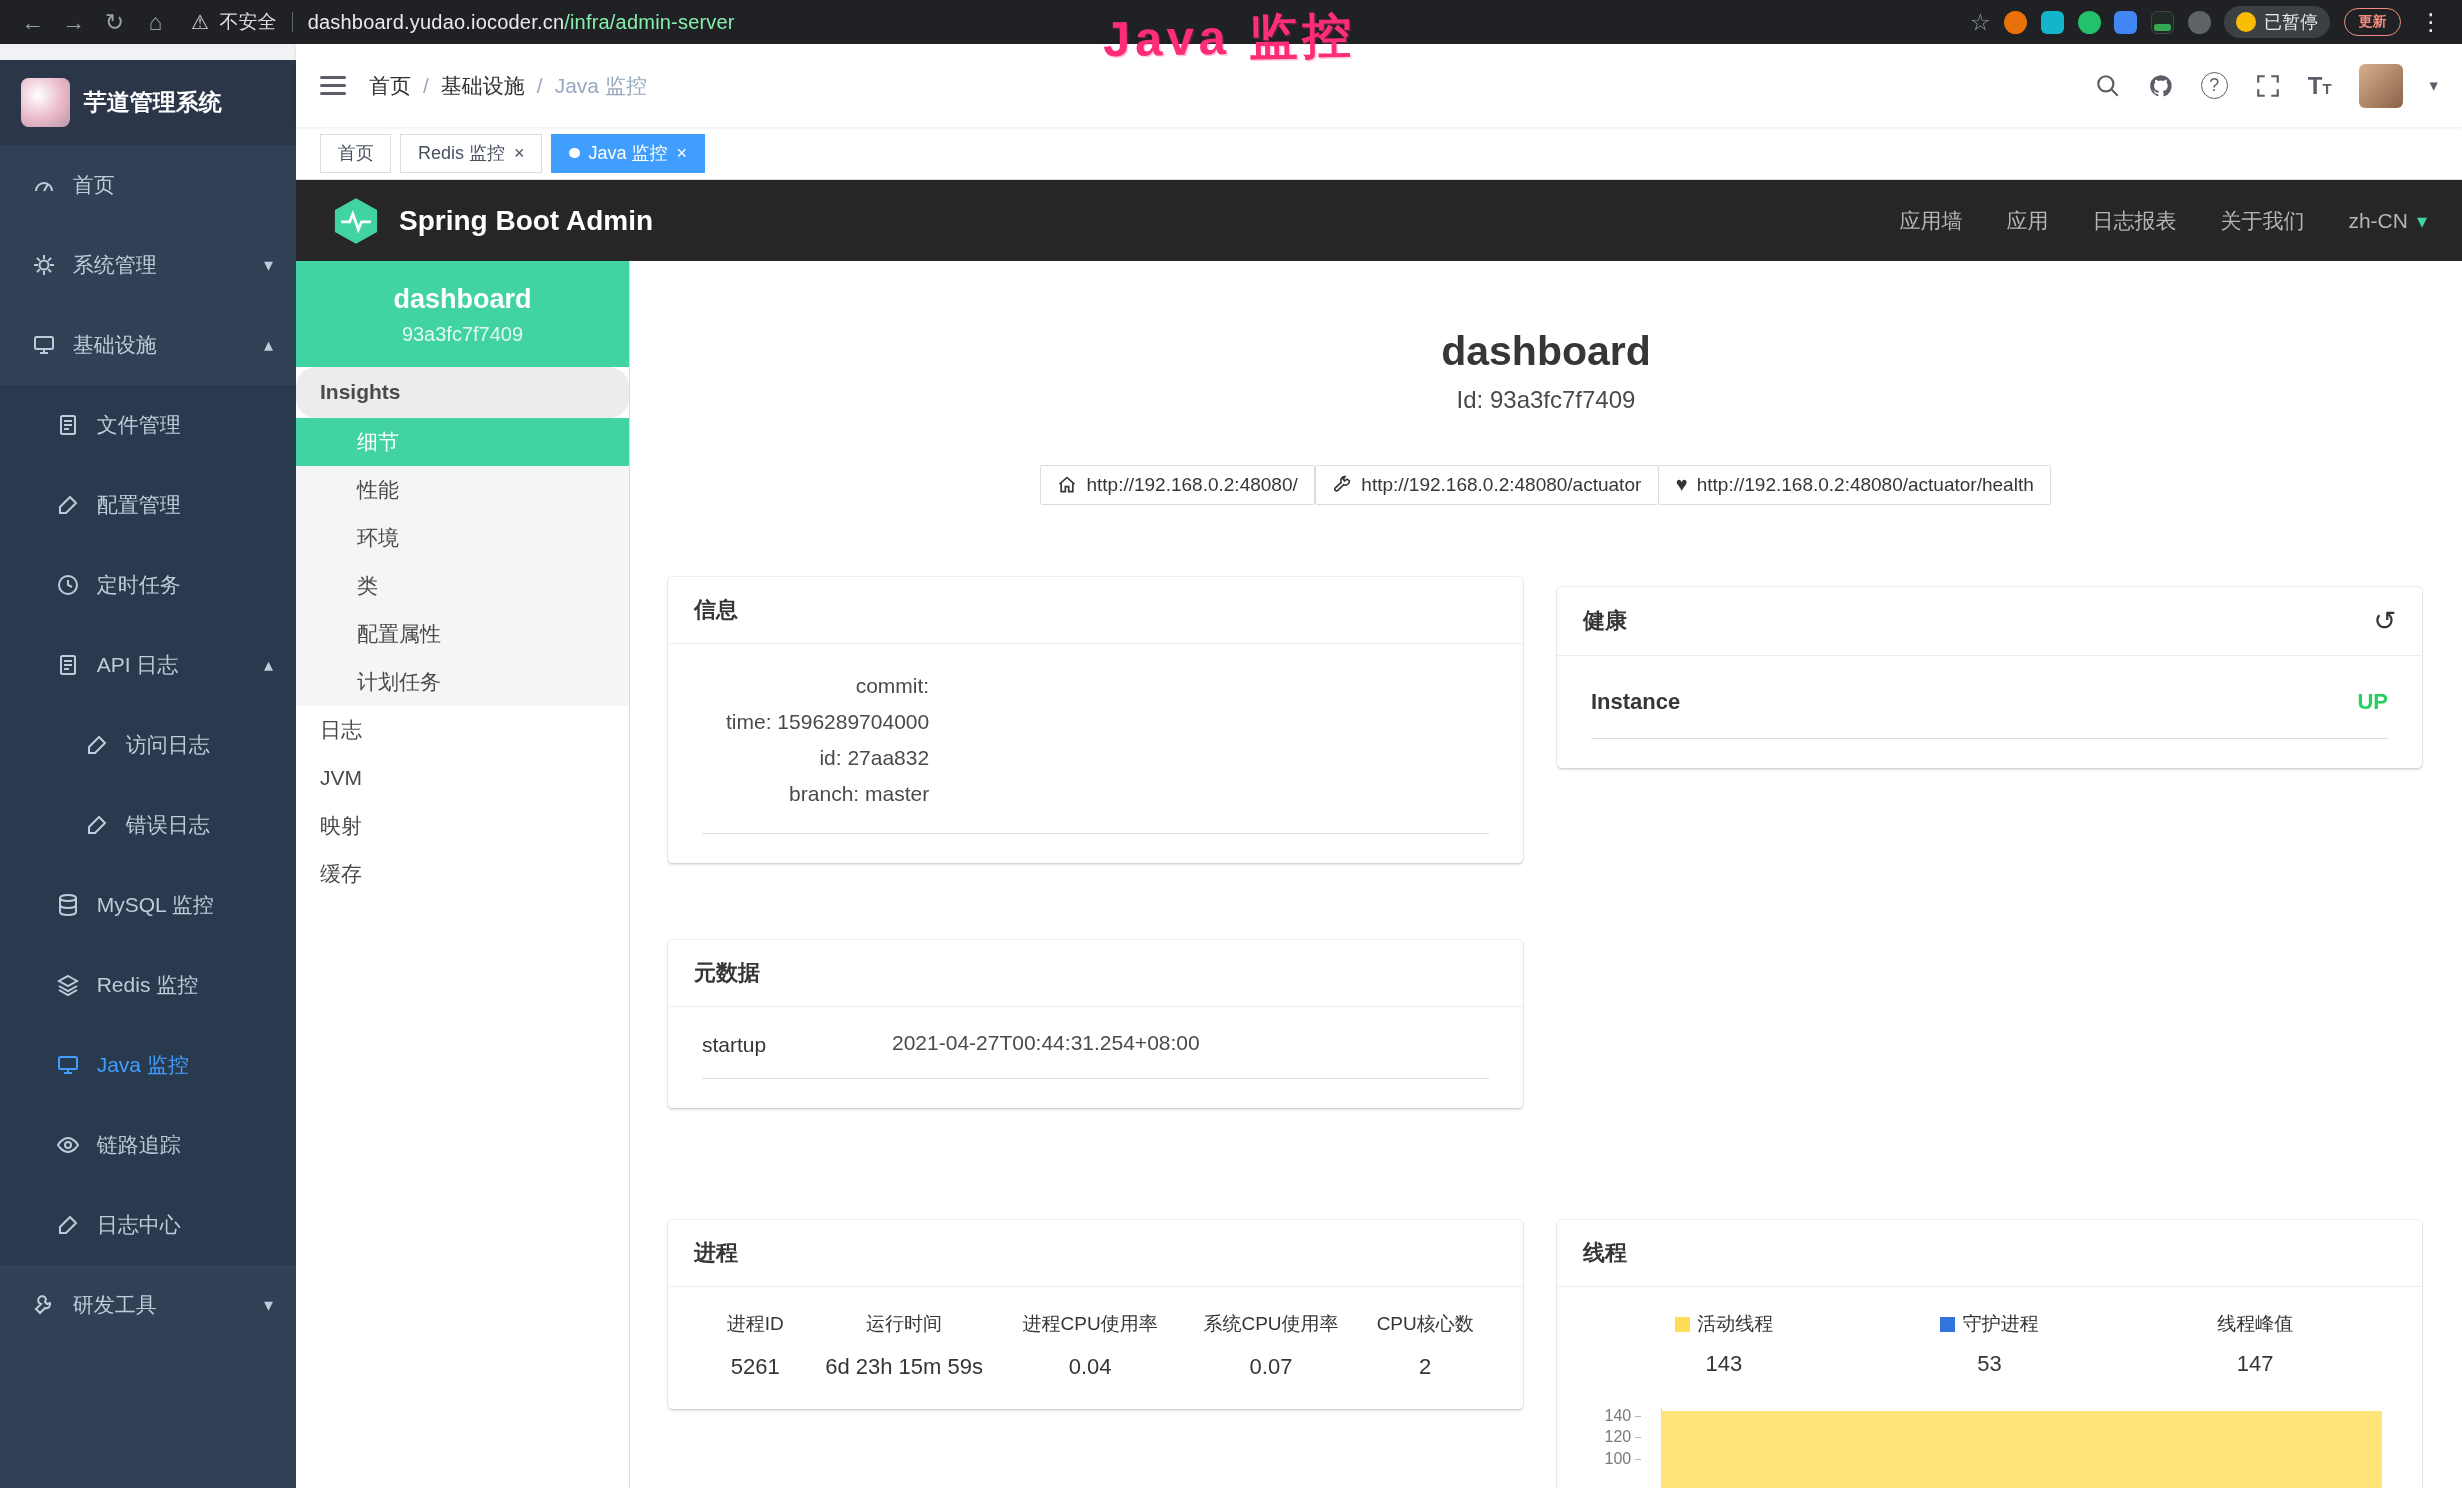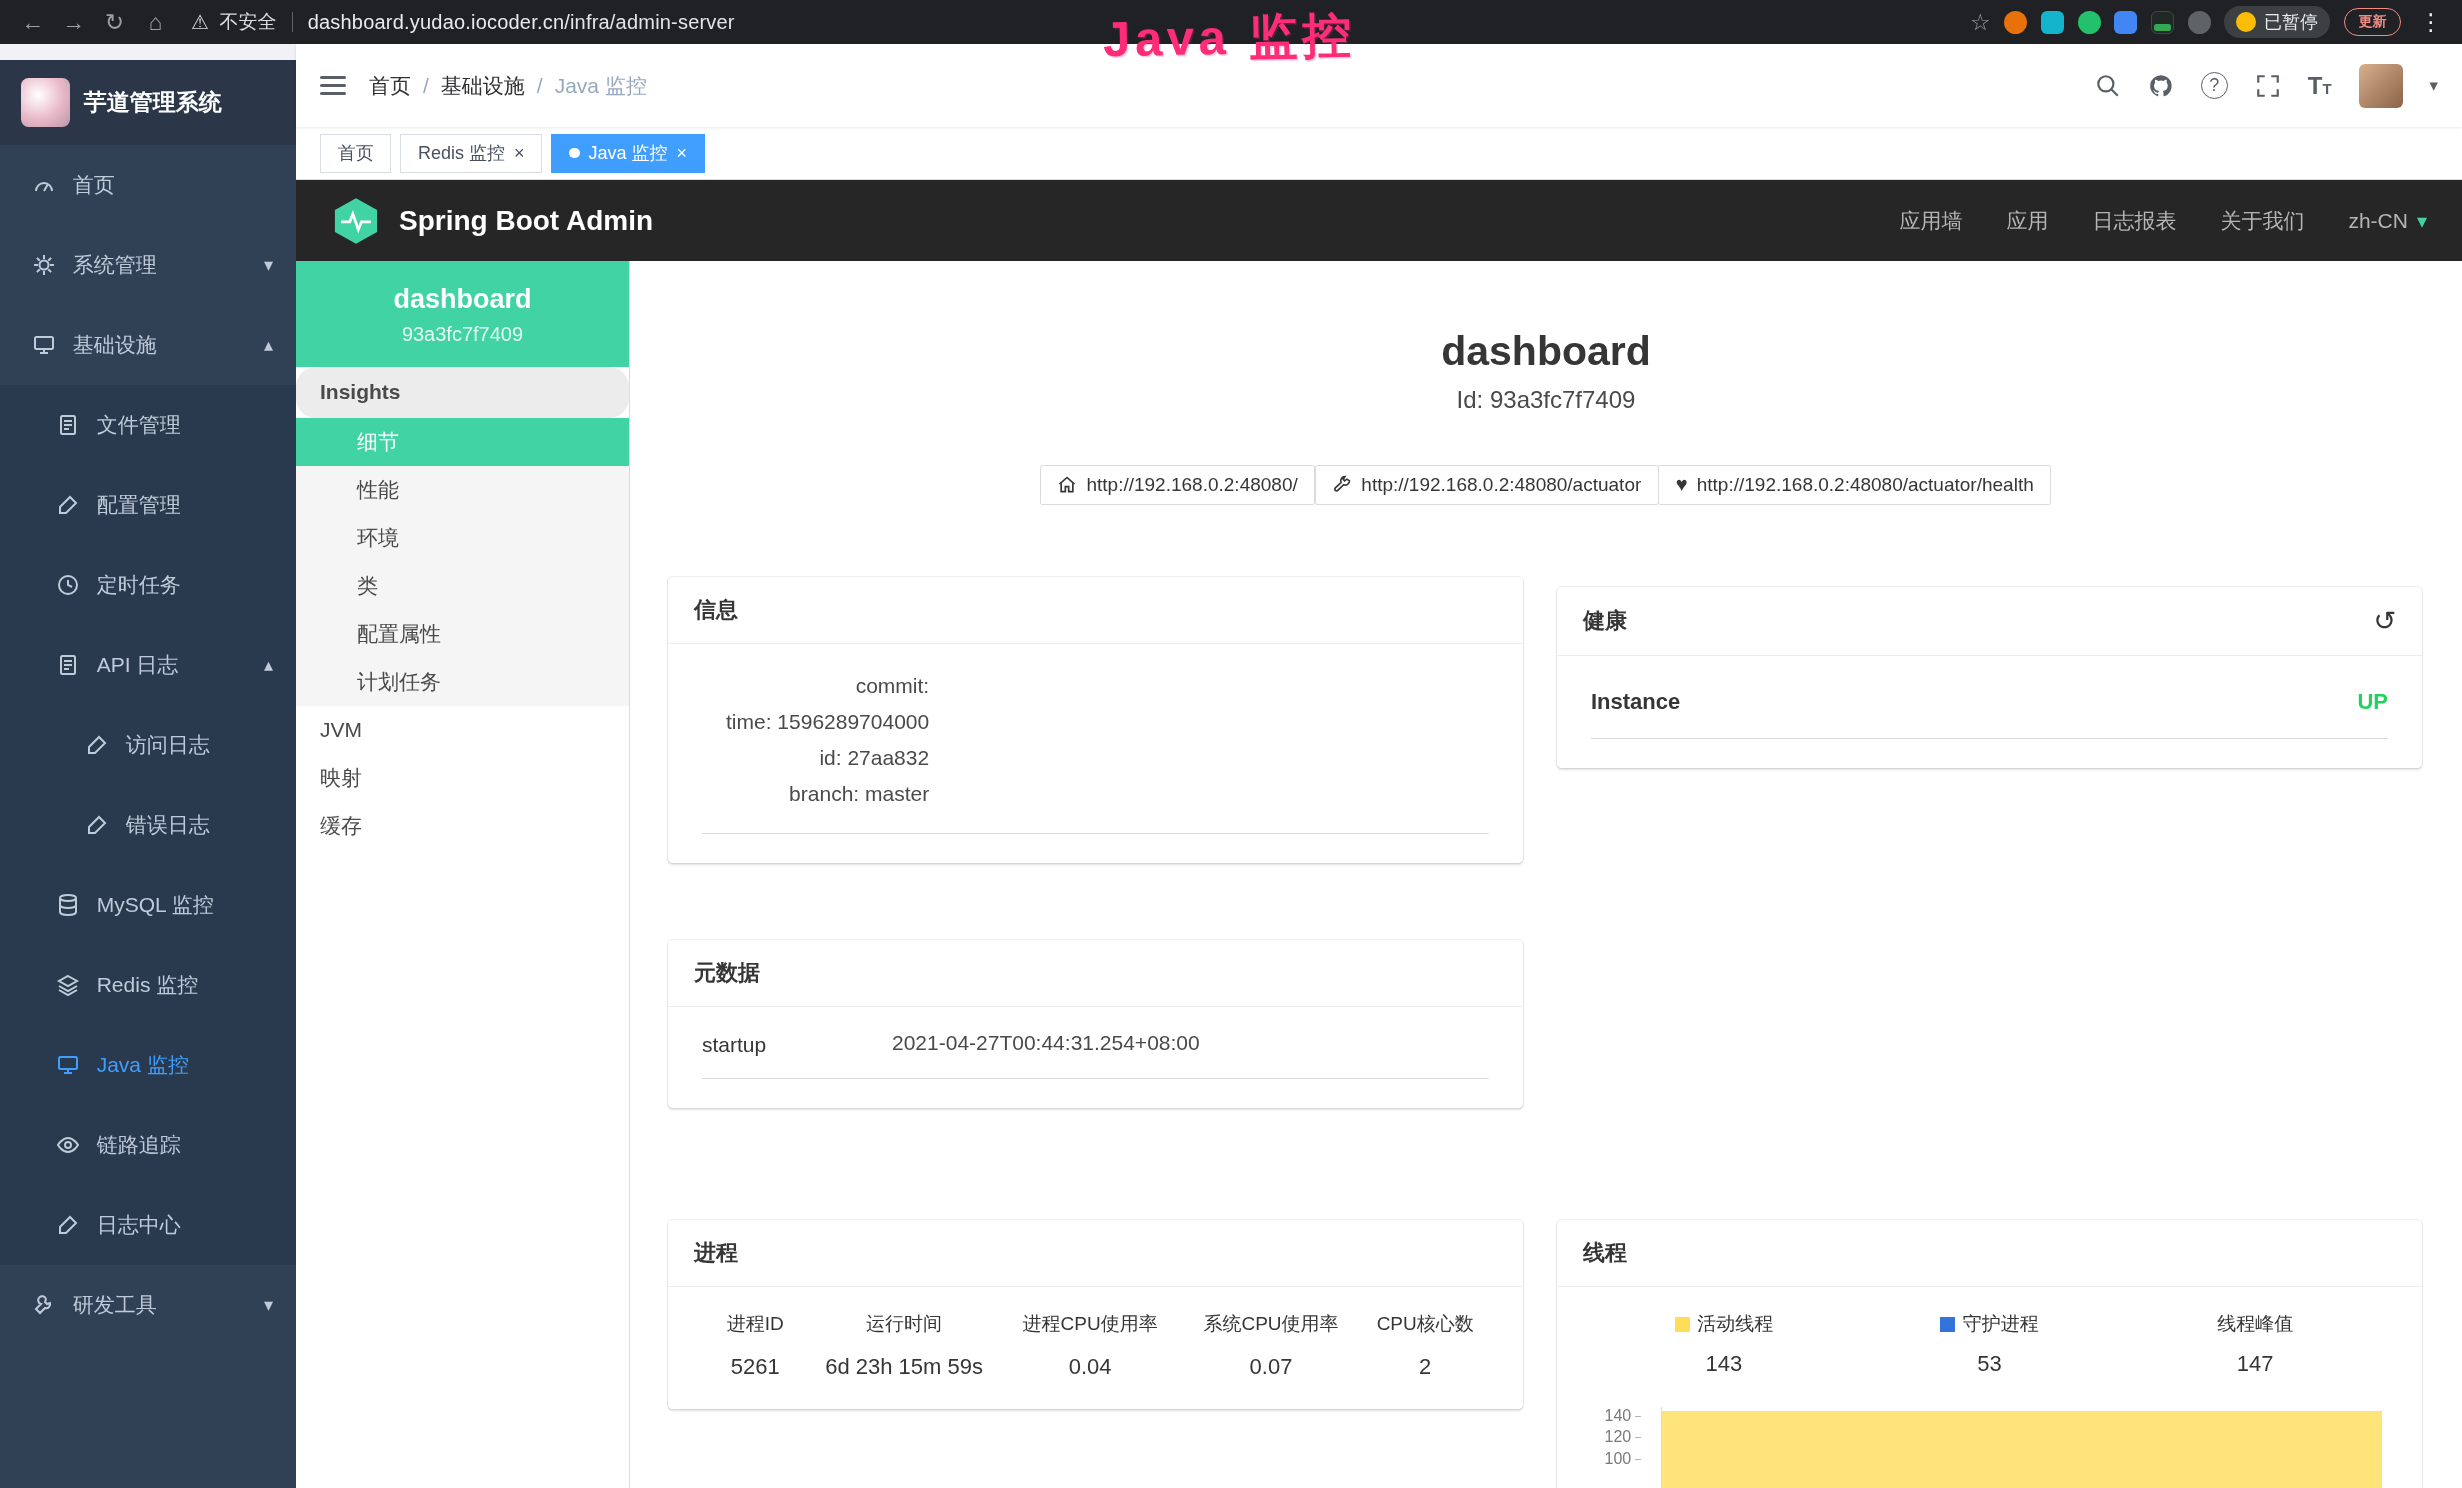--- a/index.html
+++ b/index.html
@@ -9,21 +9,21 @@
   
   .chrome { position:absolute; top:0; left:0; right:0; height:44px; background:#202124;
             display:flex; align-items:center; padding:0 15px; gap:6px; z-index:40; }
   .ch-btn { color:#9aa0a6; font-size:23px; width:35px; text-align:center; line-height:44px; }
   .addr { display:flex; align-items:center; gap:10.6px; margin-left:12px; }
   .addr .warn { color:#dadce0; font-size:20px; }
   .addr .sec  { color:#dadce0; font-size:19px; }
   .addr .vsep { width:0.8px; height:20px; background:#5f6368; margin:0 4.6px; }
   .url { font-size:20px; letter-spacing:0.2px; }
   .url .host { color:#e8eaed; }
-  .url .path { color:#e5e5e5;text-align:right; }
+  .url .path { color:#86efac;text-align:right; }
   .ch-right { margin-left:auto; display:flex; align-items:center; gap:13.7px; }
   .star { color:#9aa0a6; font-size:23px; }
   .ext { width:23px; height:23px; border-radius:6px; }
   .ext.e1 { background:#e8710a; border-radius:50%; }
   .ext.e2 { background:#12b5cb; }
   .ext.e3 { background:#23c16b; border-radius:50%; }
   .ext.e4 { background:#4285f4; }
   .ext.e5 { background:#202a24; border:0.8px solid #444; position:relative; }
   .ext.e5::after { content:""; position:absolute; left:2.3px; right:2.3px; bottom:1.5px; height:6.8px; background:#34a853; border-radius:2.3px; }
   .ext.e6 { background:#5f6368; border-radius:50%; }
@@ -437,20 +437,21 @@
       <div class="side-label">Insights</div>
       <div class="sub-list">
         <div class="side-item active">细节</div>
         <div class="side-item">性能</div>
         <div class="side-item">环境</div>
         <div class="side-item">类</div>
         <div class="side-item">配置属性</div>
         <div class="side-item">计划任务</div>
       </div>
       <div class="top-list">
+        <div class="side-item">日志</div>
         <div class="side-item">JVM</div>
         <div class="side-item">映射</div>
         <div class="side-item">缓存</div>
       </div>
     </div>
 
     <div class="sba-main">
       <div class="main-title">dashboard</div>
       <div class="main-id">Id: 93a3fc7f7409</div>
 

